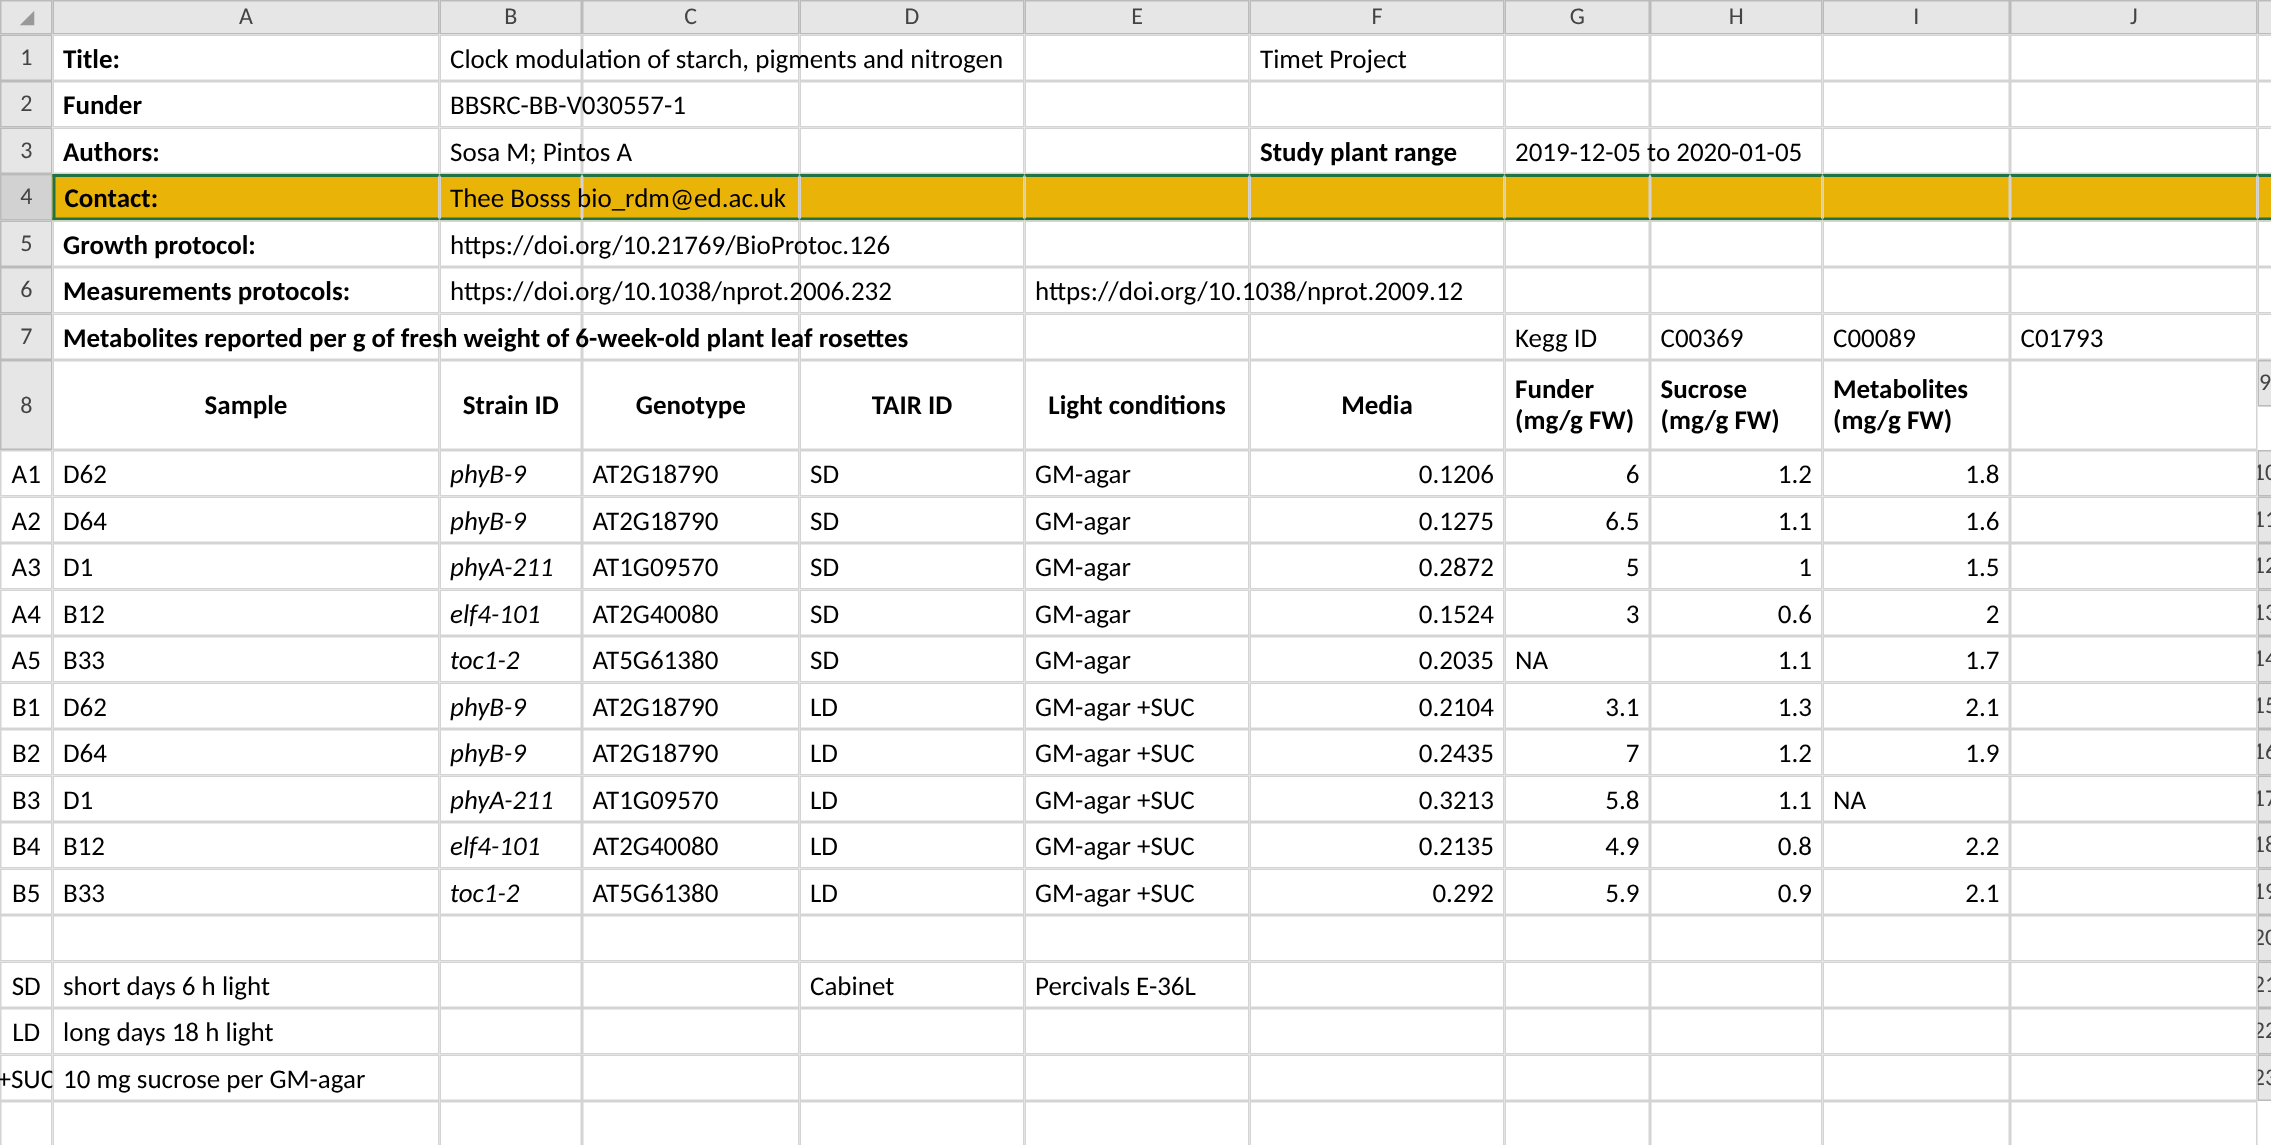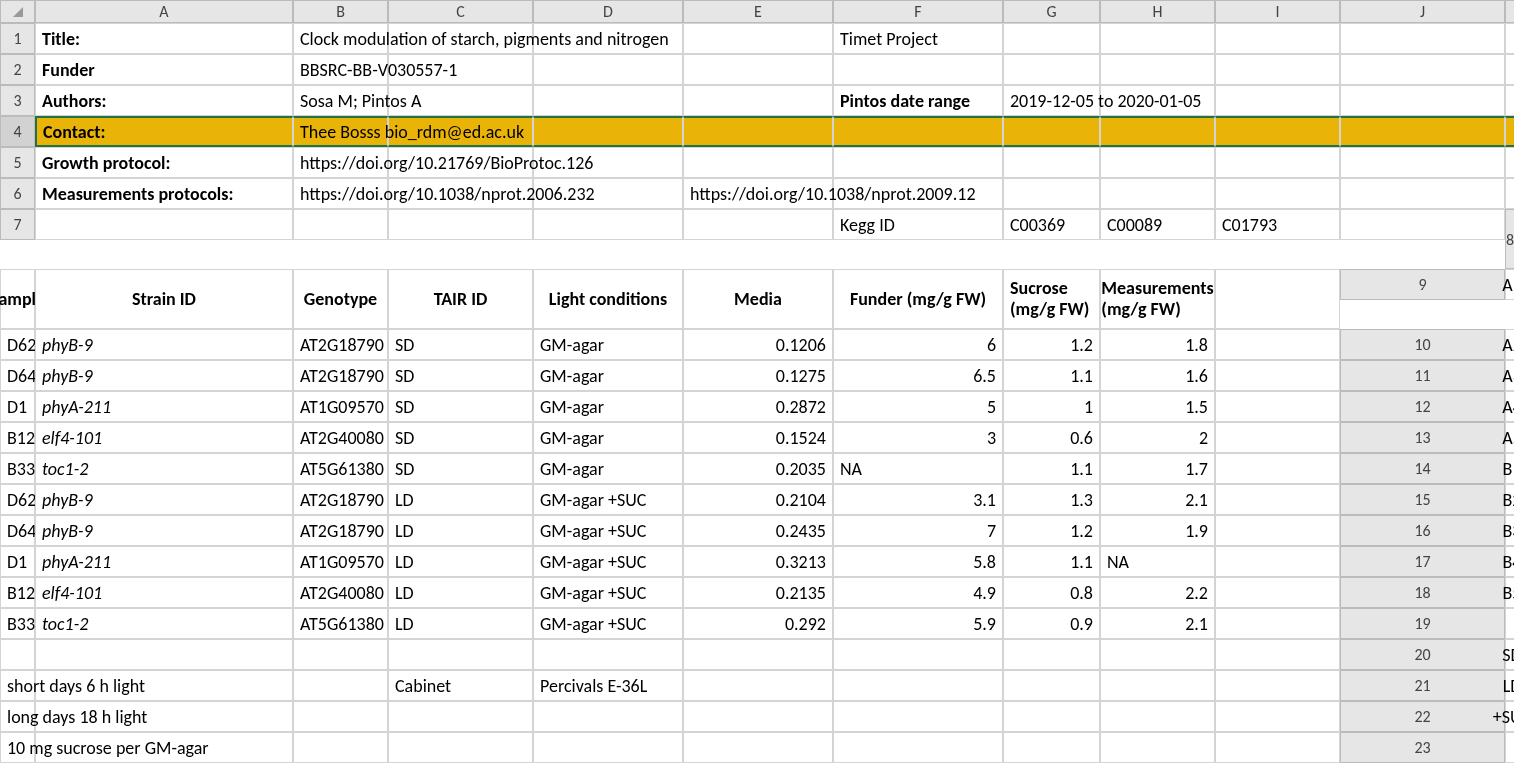--- a/index.html
+++ b/index.html
@@ -116,21 +116,21 @@
   <div class="cell h28"></div>
 
   <div class="rowh h28">3</div>
   <div class="cell h28 bold">Authors:</div>
   <div class="cell h28">
       <span class="overflow-text">Sosa M; Pintos A</span>
     </div>
   <div class="cell h28"></div>
   <div class="cell h28"></div>
   <div class="cell h28"></div>
-  <div class="cell h28 bold">Pintos date range</div>
+  <div class="cell h28 bold">Study plant range</div>
   <div class="cell h28">
       <span class="overflow-text">2019-12-05 to 2020-01-05</span>
     </div>
   <div class="cell h28"></div>
   <div class="cell h28"></div>
   <div class="cell h28"></div>
   <div class="cell h28"></div>
 
   <div class="rowh h28 sel">4</div>
   <div class="cell h28 bold row-sel-cell first">Contact:</div>
@@ -173,41 +173,44 @@
       <span class="overflow-text">https://doi.org/10.1038/nprot.2009.12</span>
     </div>
   <div class="cell h28"></div>
   <div class="cell h28"></div>
   <div class="cell h28"></div>
   <div class="cell h28"></div>
   <div class="cell h28"></div>
   <div class="cell h28"></div>
 
   <div class="rowh h28">7</div>
+  <div class="cell h28 bold">
+      <span class="overflow-text bold">Metabolites reported per g of fresh weight of 6-week-old plant leaf rosettes</span>
+    </div>
   <div class="cell h28"></div>
   <div class="cell h28"></div>
   <div class="cell h28"></div>
   <div class="cell h28"></div>
   <div class="cell h28"></div>
   <div class="cell h28">Kegg ID</div>
   <div class="cell h28">C00369</div>
   <div class="cell h28">C00089</div>
   <div class="cell h28">C01793</div>
   <div class="cell h28"></div>
 
   <div class="rowh hhdr">8</div>
   <div class="cell header-row bold center">Sample</div>
   <div class="cell header-row bold center">Strain ID</div>
   <div class="cell header-row bold center">Genotype</div>
   <div class="cell header-row bold center">TAIR ID</div>
   <div class="cell header-row bold center">Light conditions</div>
   <div class="cell header-row bold center">Media</div>
   <div class="cell header-row bold center">Funder (mg/g FW)</div>
   <div class="cell header-row bold center">Sucrose (mg/g FW)</div>
-  <div class="cell header-row bold center">Measurements (mg/g FW)</div>
+  <div class="cell header-row bold center">Metabolites (mg/g FW)</div>
   <div class="cell header-row"></div>
 
   <div class="rowh h28">9</div>
   <div class="cell h28 center">A1</div>
   <div class="cell h28">D62</div>
   <div class="cell h28 italic">phyB-9</div>
   <div class="cell h28">AT2G18790</div>
   <div class="cell h28">SD</div>
   <div class="cell h28">GM-agar</div>
   <div class="cell h28 num">0.1206</div>

